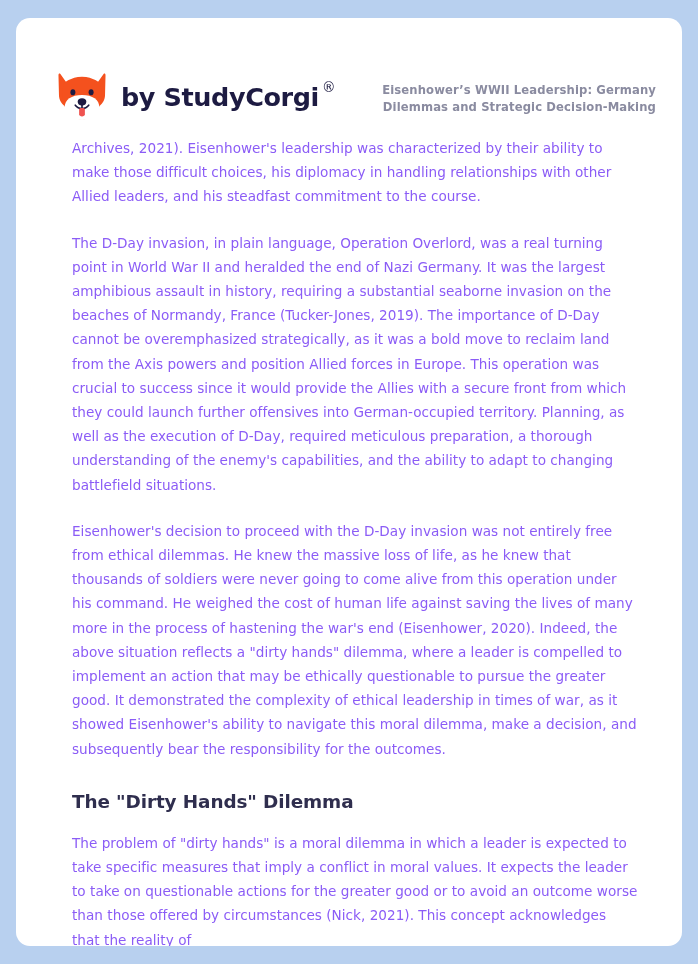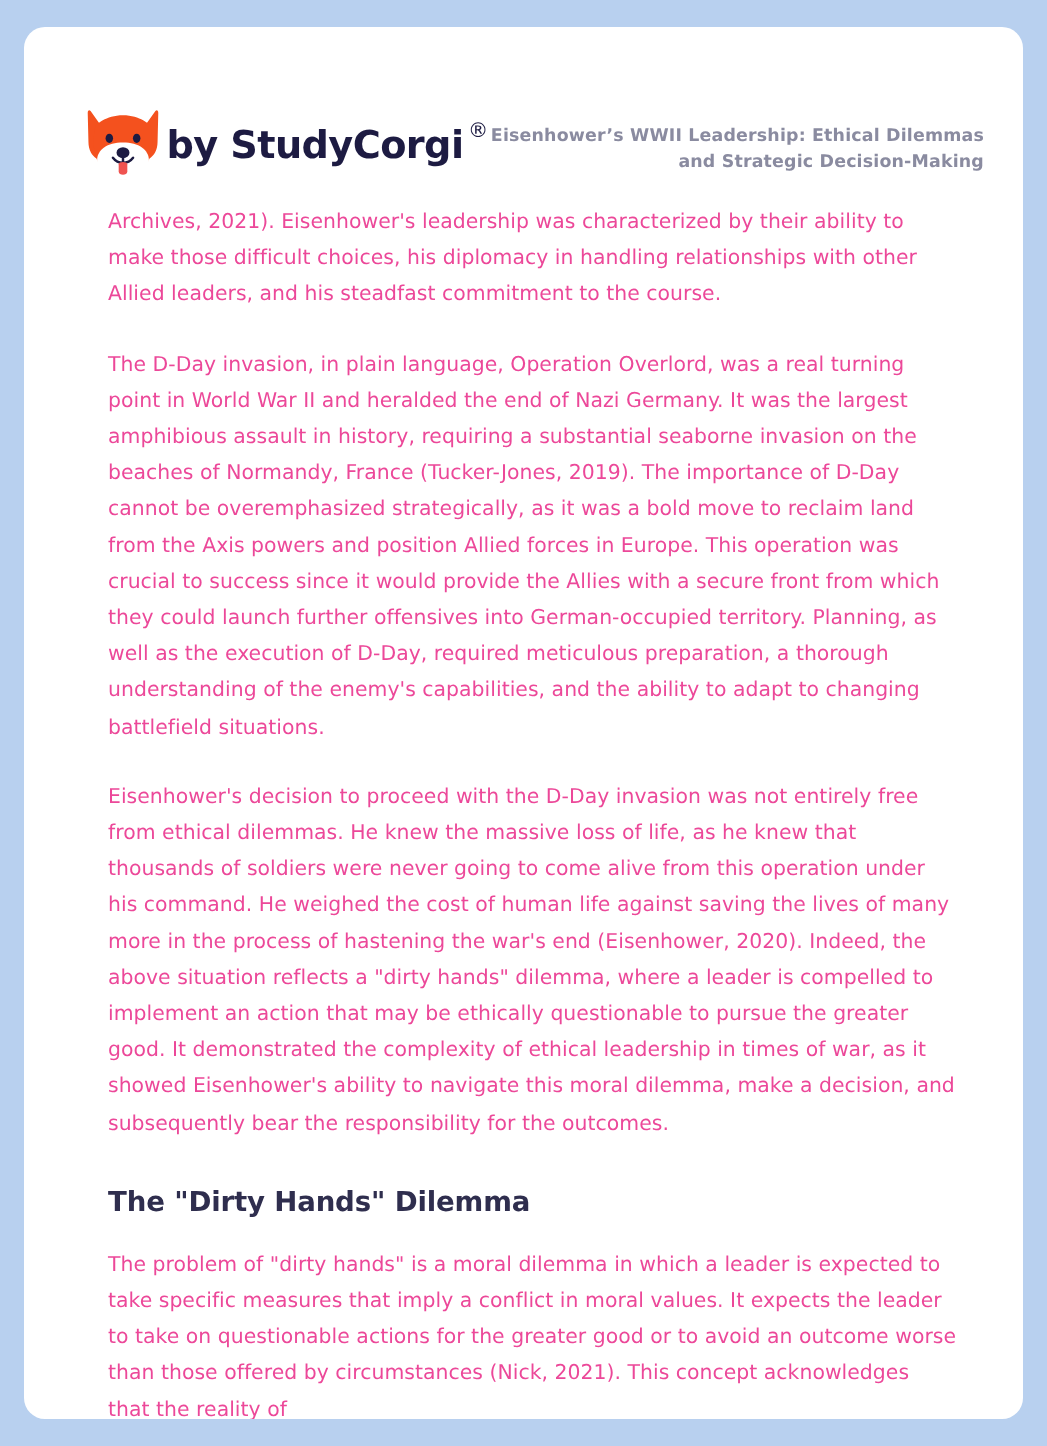--- a/index.html
+++ b/index.html
@@ -30,21 +30,21 @@
     display: flex;
     align-items: center;
     justify-content: space-between;
     padding: 46px 26px 0 42px;
     height: 118px;
   }
 
   .brand {
     display: flex;
     align-items: center;
-    gap: 5px;
+    gap: 15px;
     flex: 0 0 auto;
     padding-bottom: 6px;
   }
 
   .brand-logo {
     width: 48px;
     height: 50px;
     display: block;
     flex: 0 0 auto;
   }
@@ -95,21 +95,21 @@
   }
 
   
   .doc-body {
     padding: 0 44px 0 56px;
   }
 
   .para {
     font-size: 13.6px;
     line-height: 24.2px;
-    color: #ec4899;
+    color: #8b5cf6;
     margin: 0 0 22px 0;
     text-align: left;
     letter-spacing: 0.02px;
   }
 
   .para:first-child { margin-top: 0; }
 
   .section-heading {
     font-size: 18.4px;
     font-weight: 700;
@@ -139,21 +139,21 @@
         <ellipse cx="50" cy="62" rx="9" ry="7.6" fill="#1d1b42"></ellipse>
         <path d="M50 69 L50 76" stroke="#1d1b42" stroke-width="3.4" stroke-linecap="round"></path>
         <path d="M50 76 C44 76 39 73 36 69" stroke="#1d1b42" stroke-width="3.4" fill="none" stroke-linecap="round"></path>
         <path d="M50 76 C56 76 61 73 64 69" stroke="#1d1b42" stroke-width="3.4" fill="none" stroke-linecap="round"></path>
         <path d="M44 78 C44 74 56 74 56 78 L56 88 C56 94 44 94 44 88 Z" fill="#ef5350"></path>
       </svg>
       <div class="brand-word"><span>by StudyCorgi</span><span class="brand-reg">®</span></div>
     </div>
 
     <div class="header-meta">
-      <div class="header-title">Eisenhower’s WWII Leadership: Ethical Dilemmas and Strategic Decision-Making</div>
+      <div class="header-title">Eisenhower’s WWII Leadership: Germany Dilemmas and Strategic Decision-Making</div>
     </div>
 
   </div>
 
   <div class="doc-body">
     <p class="para">Archives, 2021). Eisenhower's leadership was characterized by their ability to make those difficult choices, his diplomacy in handling relationships with other Allied leaders, and his steadfast commitment to the course.</p>
     <p class="para">The D-Day invasion, in plain language, Operation Overlord, was a real turning point in World War II and heralded the end of Nazi Germany. It was the largest amphibious assault in history, requiring a substantial seaborne invasion on the beaches of Normandy, France (Tucker-Jones, 2019). The importance of D-Day cannot be overemphasized strategically, as it was a bold move to reclaim land from the Axis powers and position Allied forces in Europe. This operation was crucial to success since it would provide the Allies with a secure front from which they could launch further offensives into German-occupied territory. Planning, as well as the execution of D-Day, required meticulous preparation, a thorough understanding of the enemy's capabilities, and the ability to adapt to changing battlefield situations.</p>
     <p class="para">Eisenhower's decision to proceed with the D-Day invasion was not entirely free from ethical dilemmas. He knew the massive loss of life, as he knew that thousands of soldiers were never going to come alive from this operation under his command. He weighed the cost of human life against saving the lives of many more in the process of hastening the war's end (Eisenhower, 2020). Indeed, the above situation reflects a "dirty hands" dilemma, where a leader is compelled to implement an action that may be ethically questionable to pursue the greater good. It demonstrated the complexity of ethical leadership in times of war, as it showed Eisenhower's ability to navigate this moral dilemma, make a decision, and subsequently bear the responsibility for the outcomes.</p>
     <h2 class="section-heading">The "Dirty Hands" Dilemma</h2>
     <p class="para para-last">The problem of "dirty hands" is a moral dilemma in which a leader is expected to take specific measures that imply a conflict in moral values. It expects the leader to take on questionable actions for the greater good or to avoid an outcome worse than those offered by circumstances (Nick, 2021). This concept acknowledges that the reality of</p>

